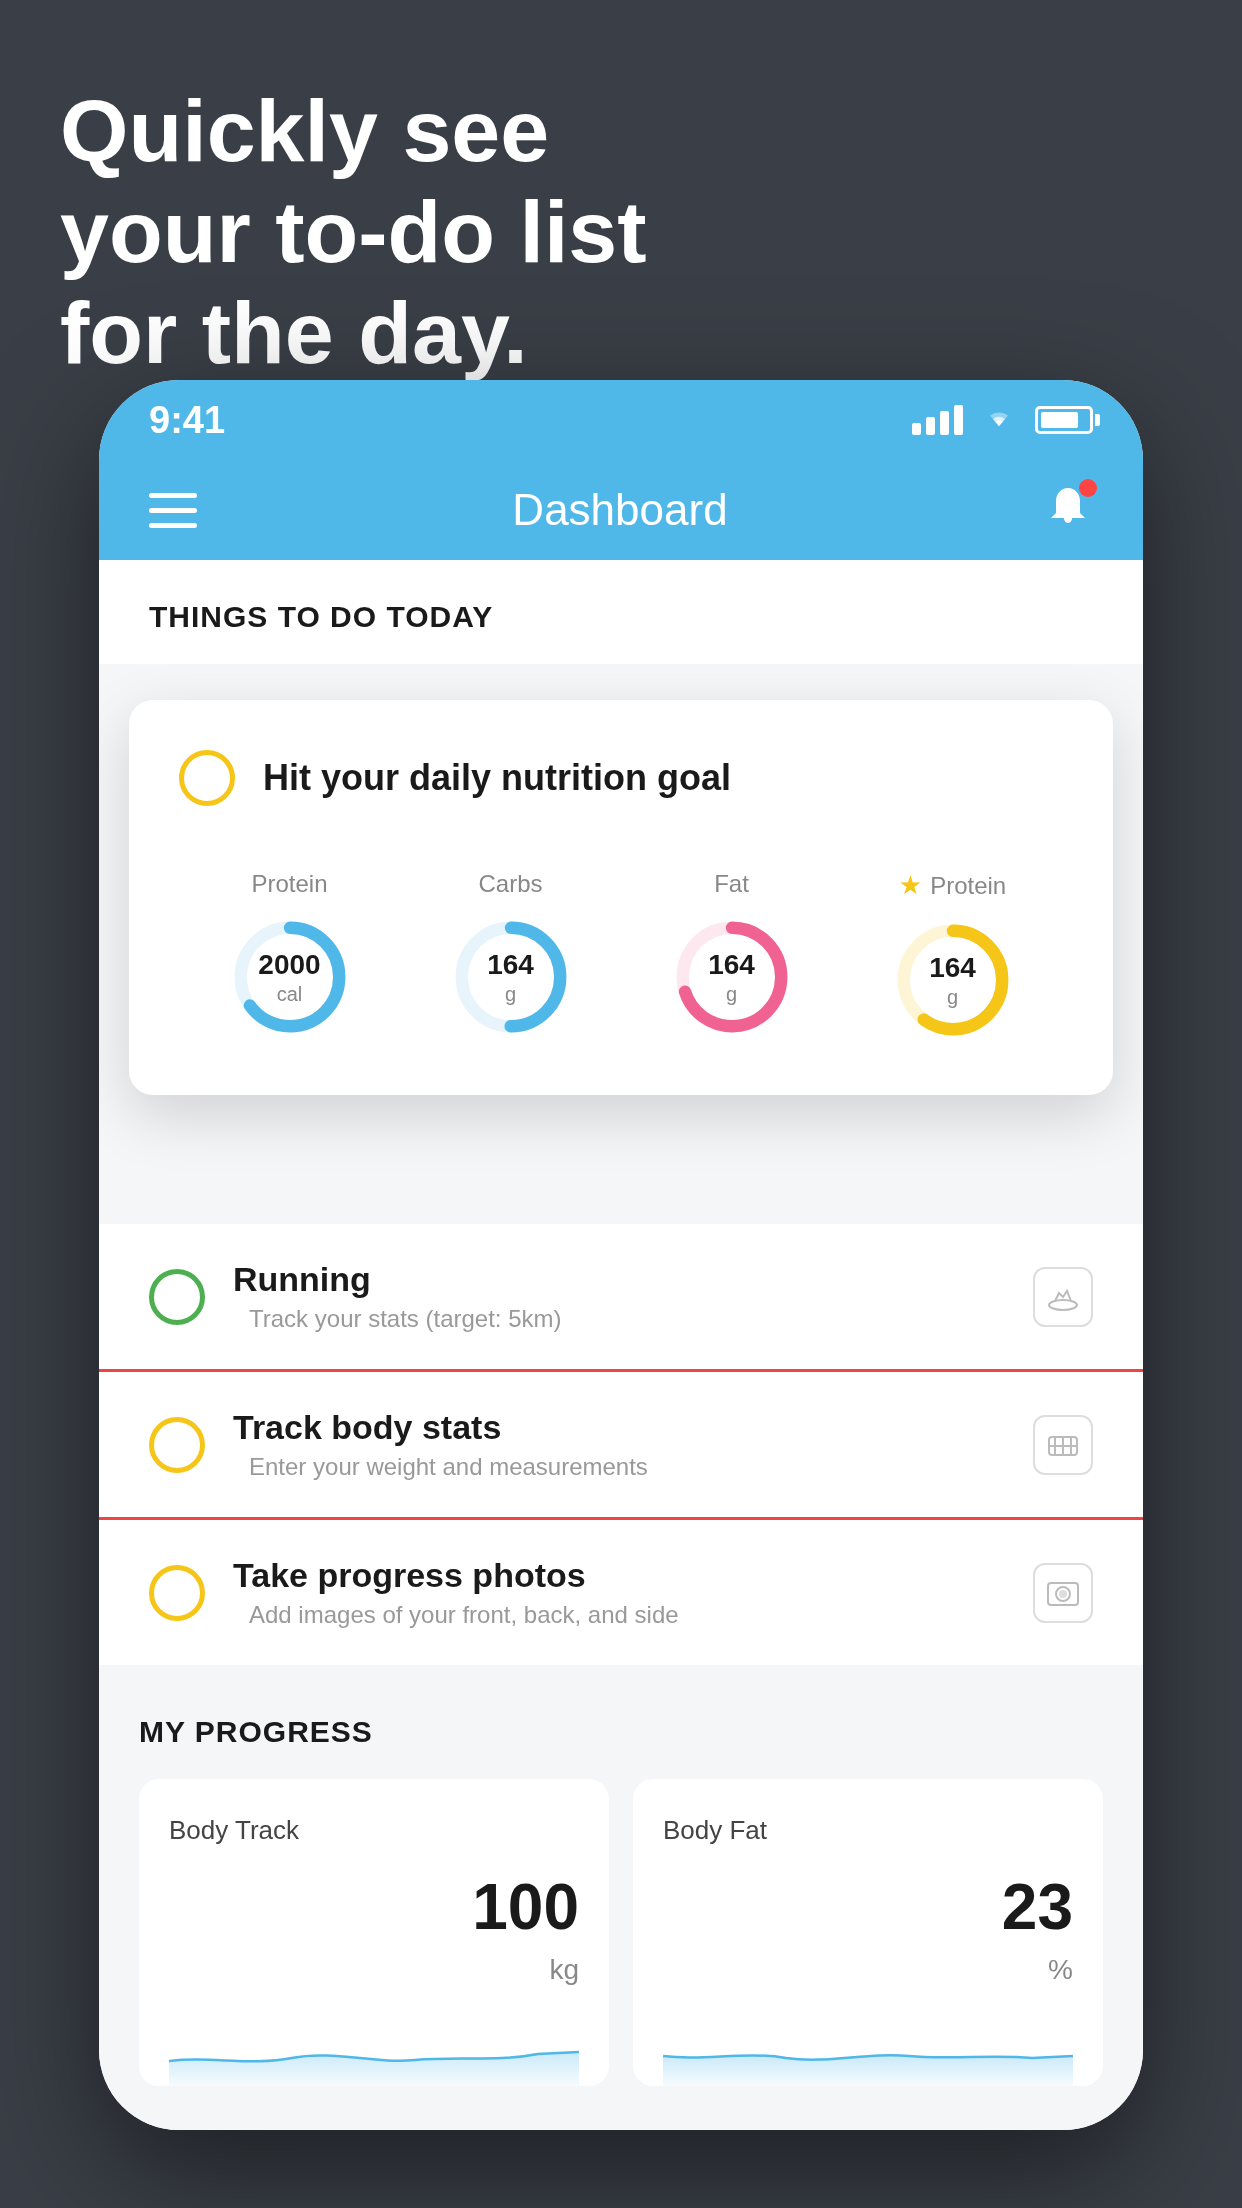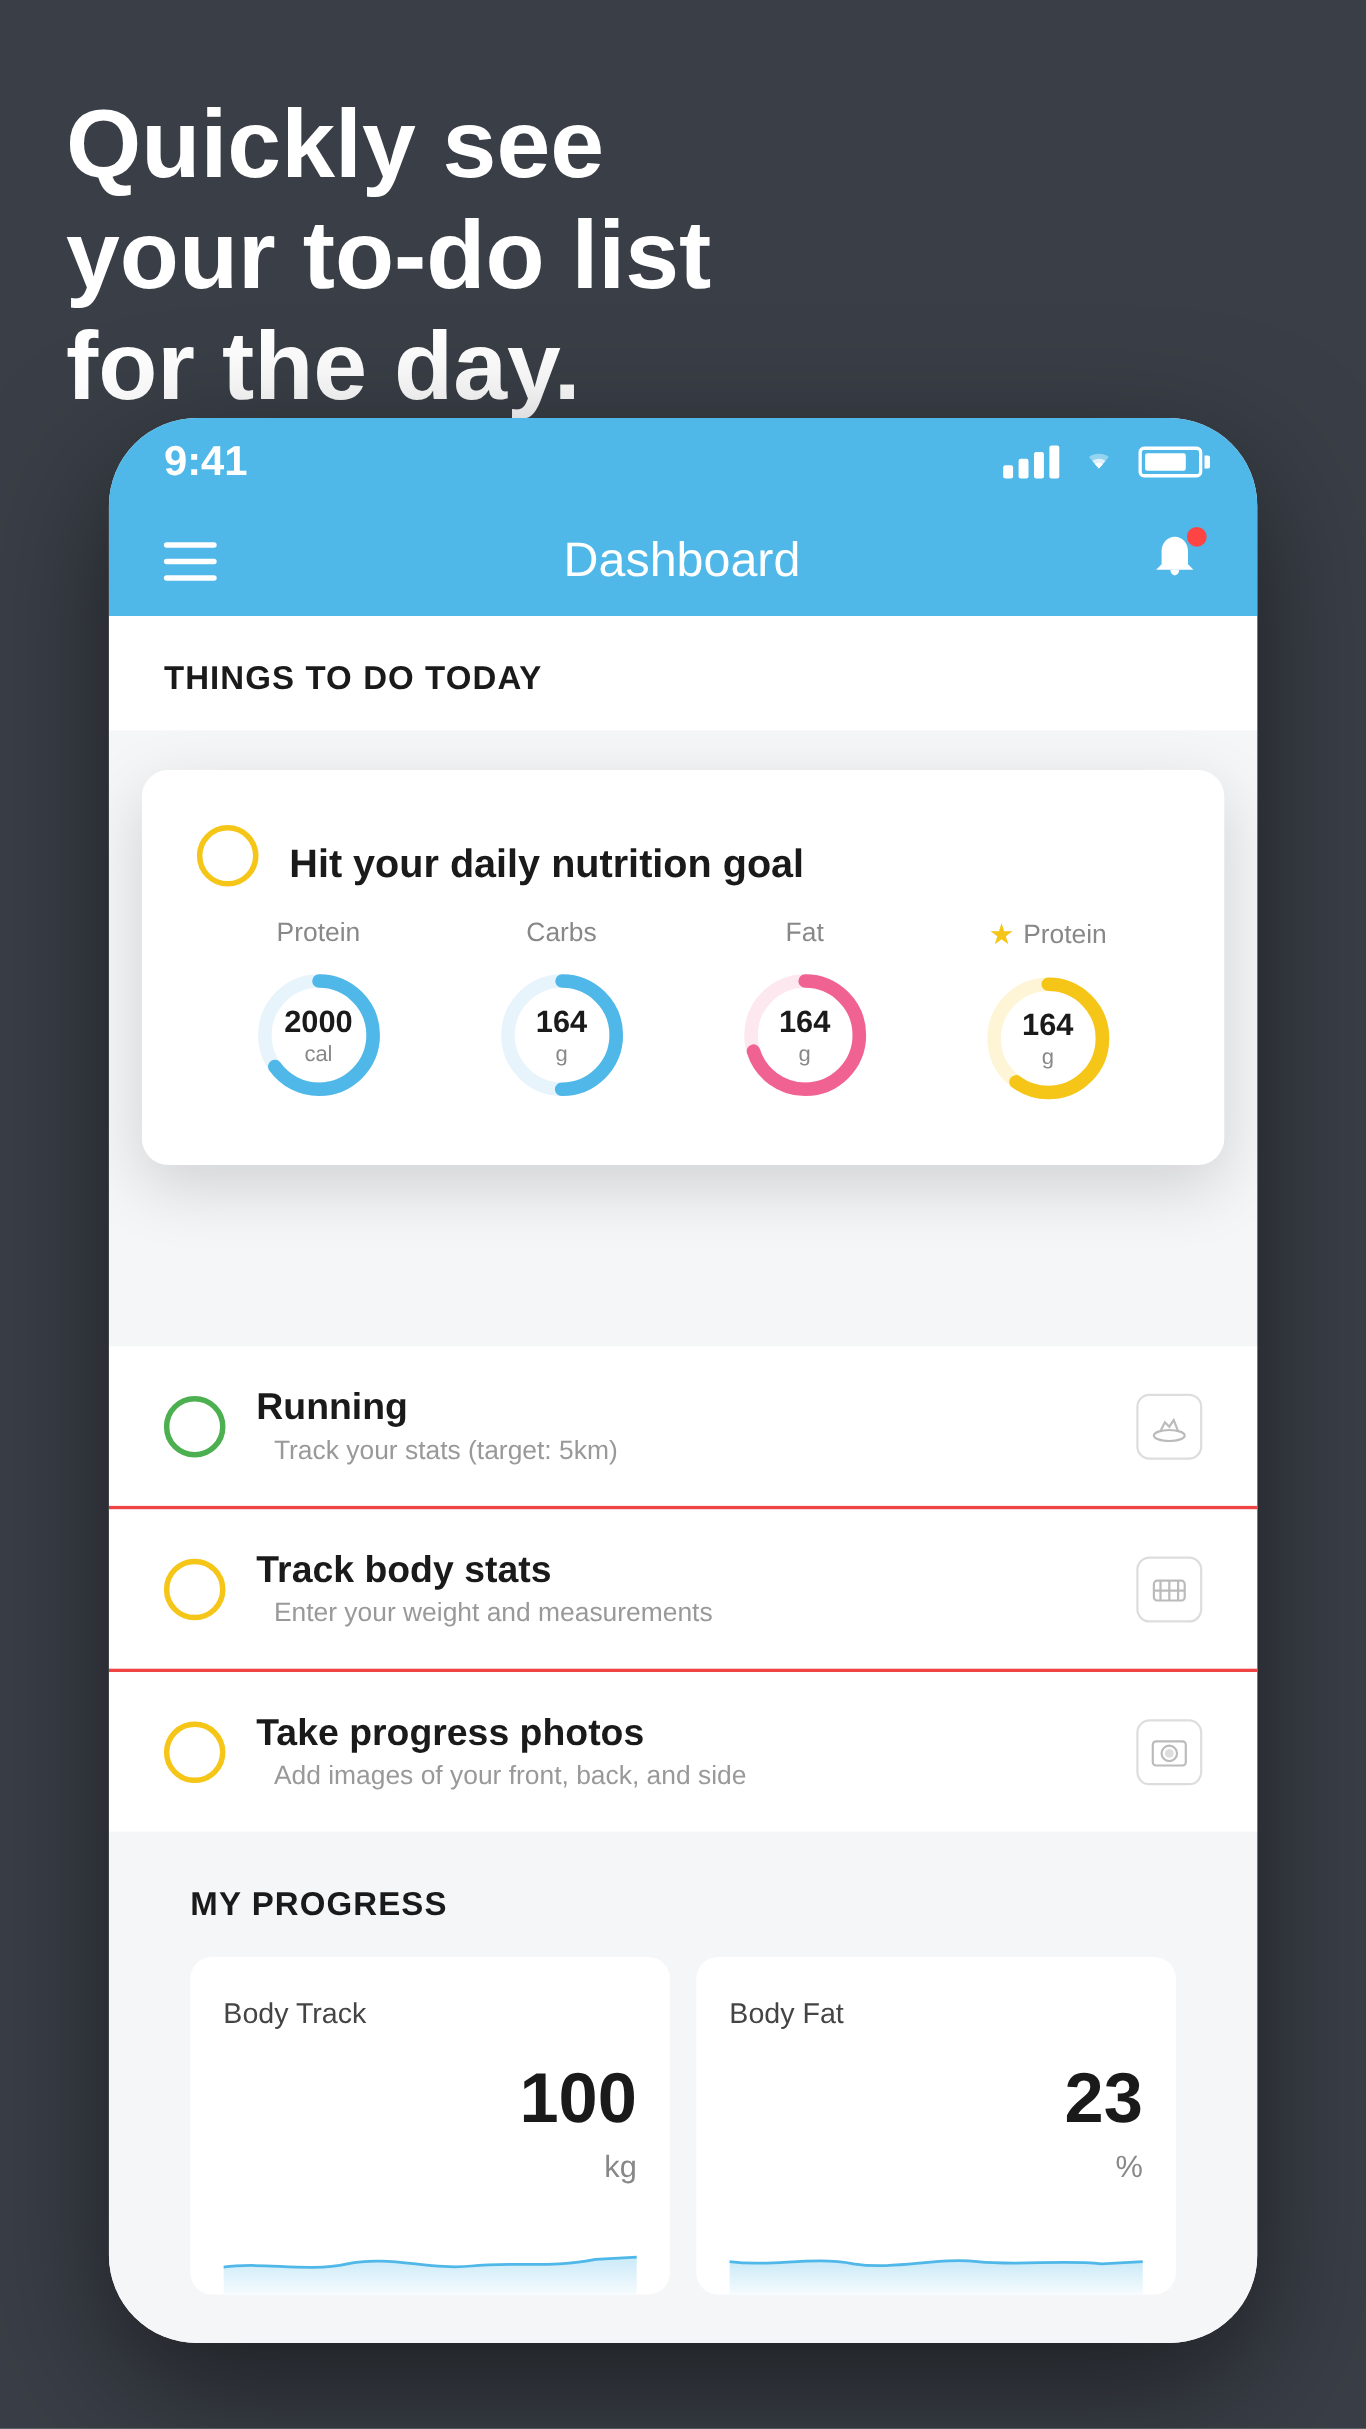--- a/index.html
+++ b/index.html
@@ -172,23 +172,23 @@
       left: 30px;
       right: 30px;
       background: white;
       border-radius: 24px;
       padding: 50px 50px 50px;
       box-shadow: 0 20px 60px rgba(0,0,0,0.15);
       z-index: 10;
     }
     .card-row-title {
       display: flex;
-      align-items: flex-end;
+      align-items: center;
       gap: 28px;
-      margin-bottom: 28px;
+      margin-bottom: 64px;
     }
     .circle-indicator {
       width: 56px;
       height: 56px;
       border-radius: 50%;
       border: 5px solid;
       flex-shrink: 0;
     }
     .circle-yellow { border-color: #f5c518; }
     .card-main-label {
@@ -282,21 +282,21 @@
       align-items: center;
       justify-content: center;
       border: 2px solid #ddd;
       border-radius: 12px;
       color: #bbb;
       font-size: 32px;
     }
 
     
     .progress-section {
-      padding: 50px 74px 40px;
+      padding: 50px 40px 40px;
     }
     .progress-title {
       font-size: 30px;
       font-weight: 800;
       color: #1a1a1a;
       letter-spacing: 1px;
       text-transform: uppercase;
       margin-bottom: 30px;
     }
     .progress-cards {

